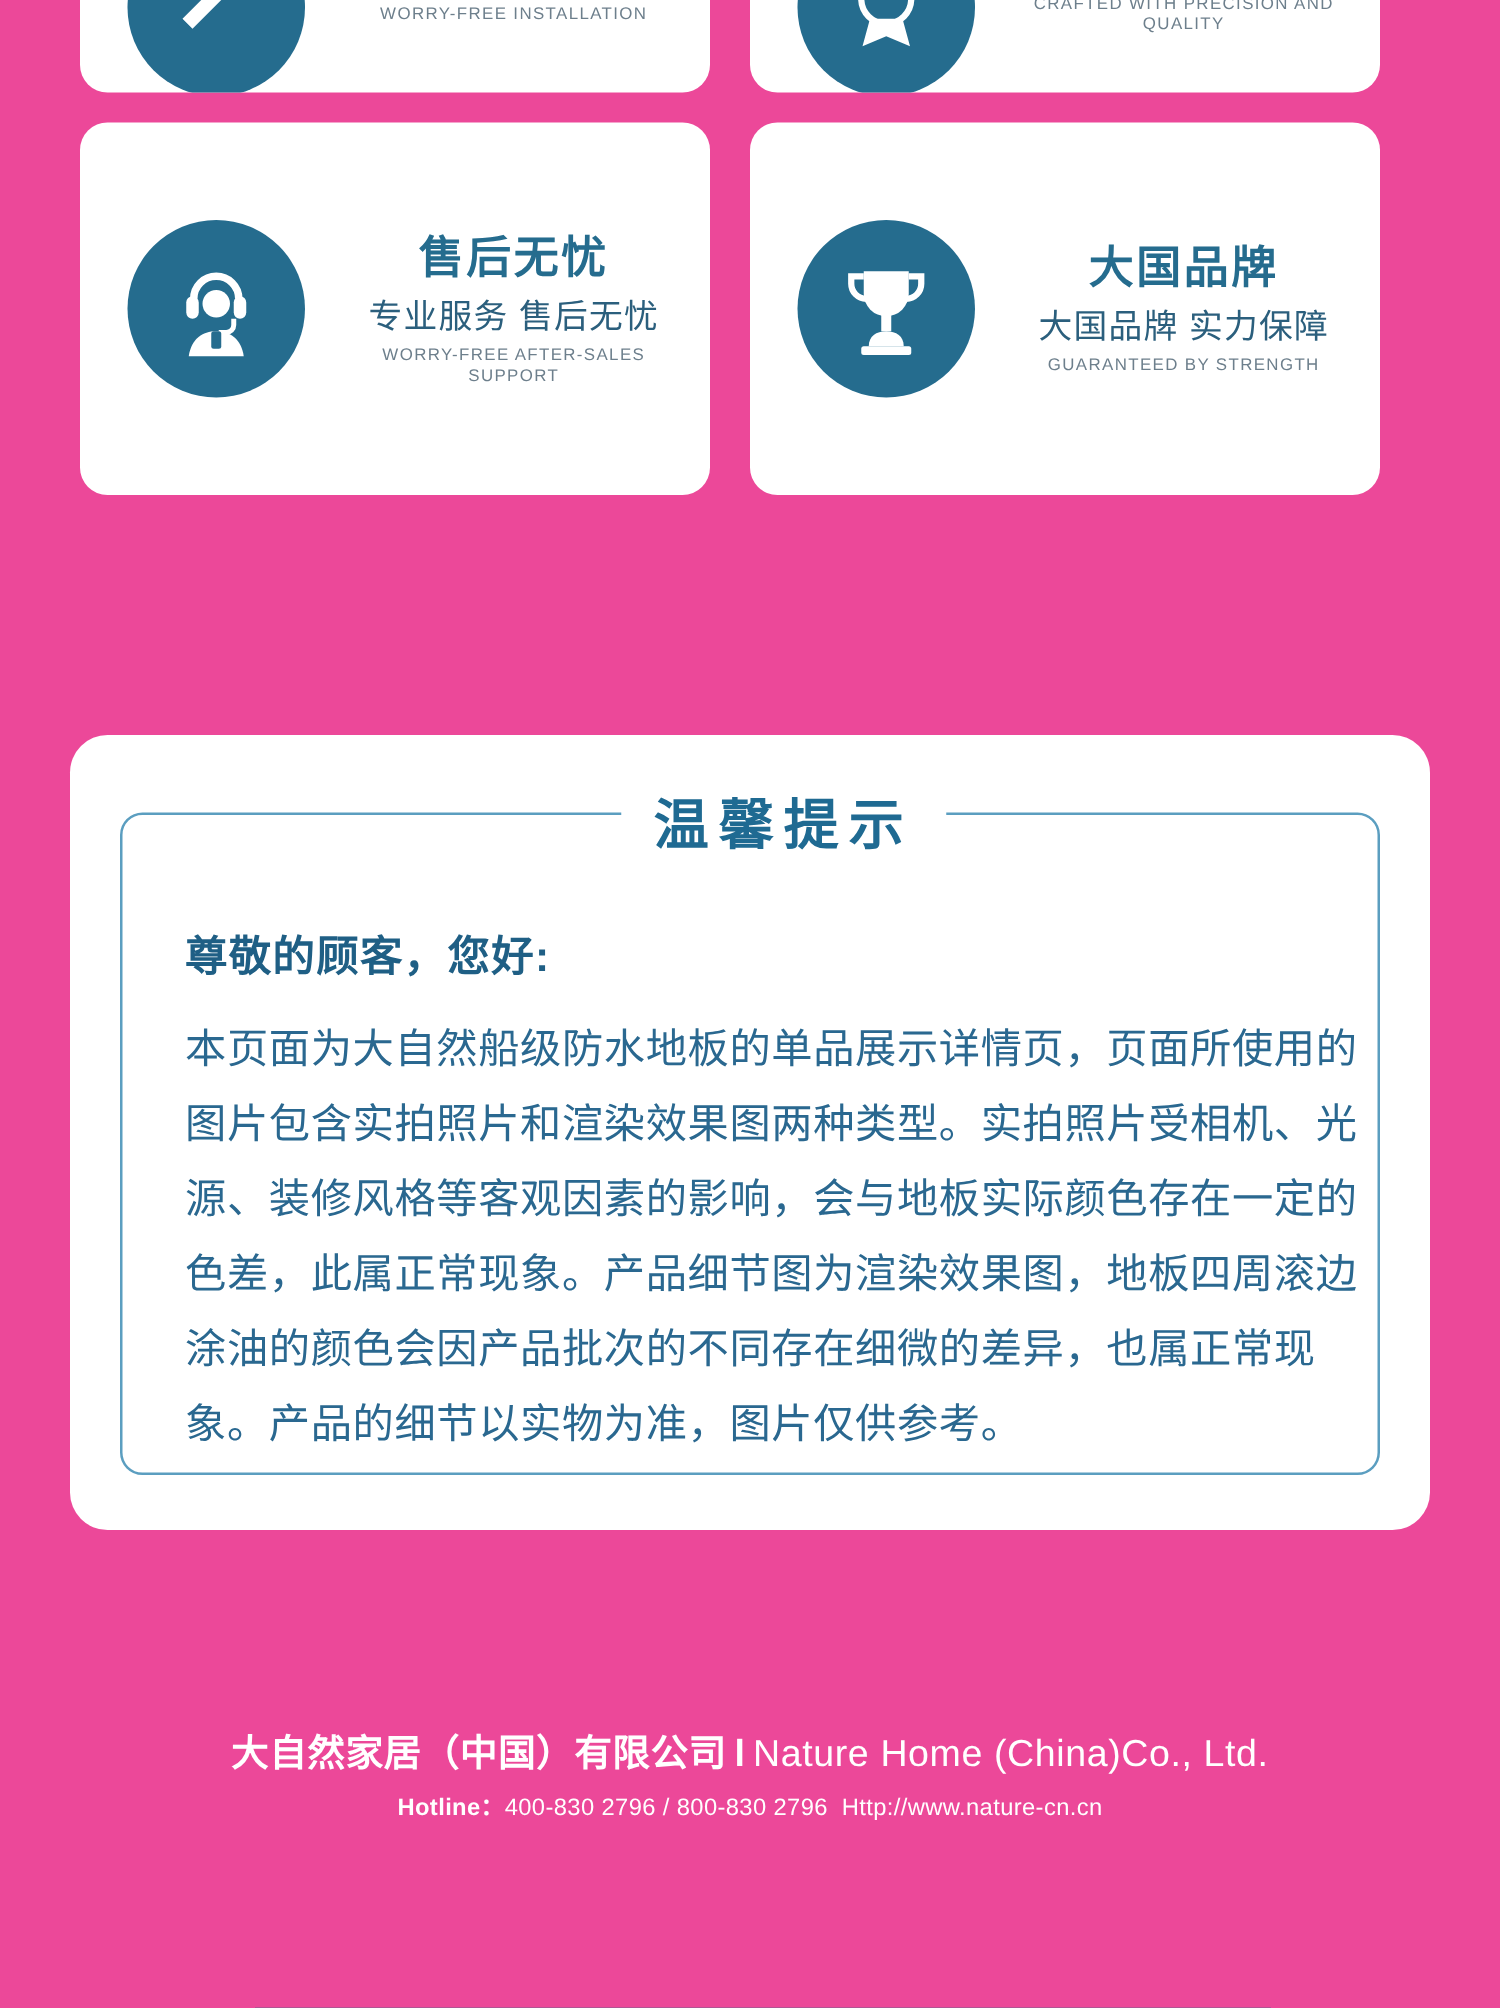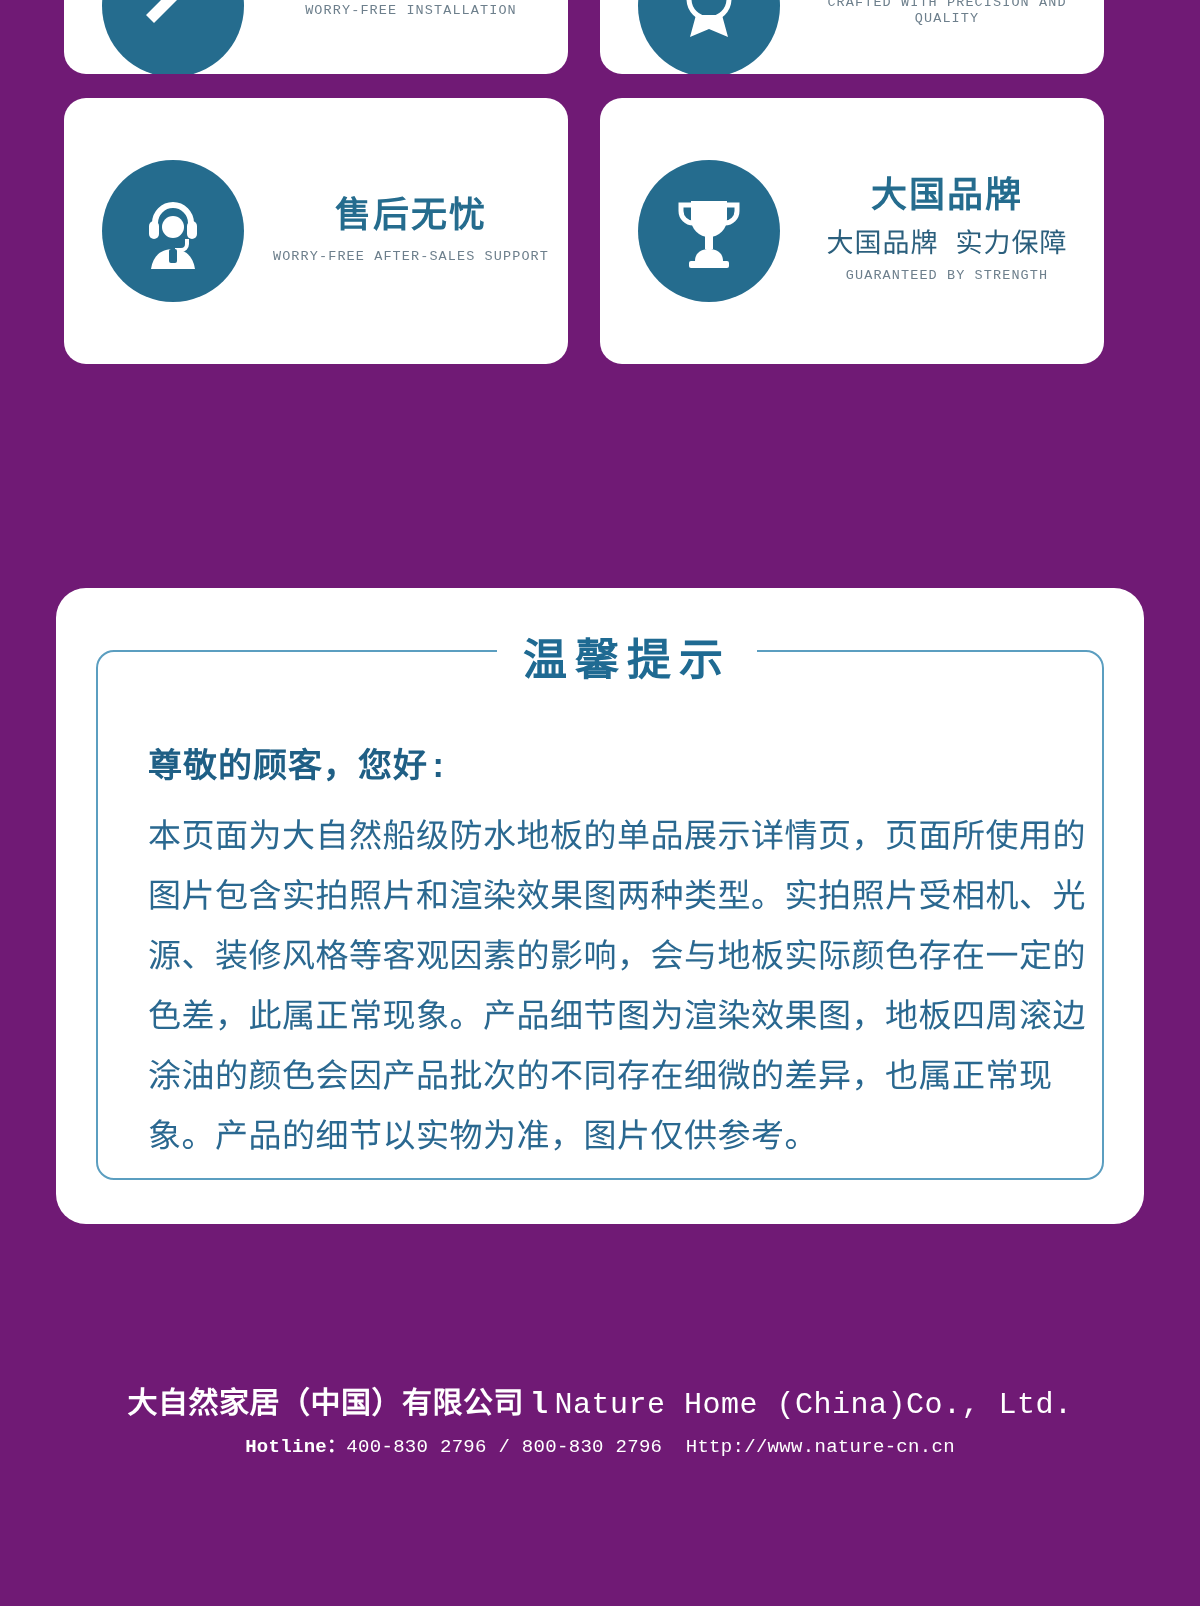--- a/index.html
+++ b/index.html
@@ -14,22 +14,21 @@
     background: #4b6f8d;
     position: relative;
   }
   .page {
     position: absolute;
     inset: 0;
     background:
       radial-gradient(circle at 18% 82%, rgba(150,175,198,0.55) 0%, rgba(150,175,198,0.0) 42%),
       radial-gradient(circle at 88% 10%, rgba(32,62,92,0.55) 0%, rgba(32,62,92,0.0) 55%),
       linear-gradient(135deg, #4e7491 0%, #3d6party 0%, #42688a 35%, #325b7e 70%, #2a4f71 100%);
-    background-color: #701a75;
-    font-family: Liberation Mono, monospace;
+    background-color: #ec4899;
   }
 
   
   .cards {
     position: absolute;
     left: 64px;
     top: -62px;
     width: 1072px;
     display: flex;
     flex-wrap: wrap;
@@ -40,21 +39,21 @@
     height: 136px;
     background: #ffffff;
     border-radius: 22px;
     box-sizing: border-box;
     display: flex;
     align-items: center;
     padding: 0 18px 0 38px;
     overflow: hidden;
   }
   .card.tall {
-    height: 266px;
+    height: 298px;
     align-items: center;
   }
   .icon-circle {
     width: 142px;
     height: 142px;
     min-width: 142px;
     border-radius: 50%;
     background: #256c8e;
     display: flex;
     align-items: center;
@@ -222,20 +221,21 @@
           <rect x="24" y="38" width="10" height="18" rx="5" fill="#ffffff"></rect>
           <rect x="62" y="38" width="10" height="18" rx="5" fill="#ffffff"></rect>
           <path d="M62 56 v5 a6 6 0 0 1-6 6 h-6" fill="none" stroke="#ffffff" stroke-width="4"></path>
           <circle cx="48" cy="44" r="11" fill="#ffffff"></circle>
           <path d="M26 86 c2-14 11-20 22-20 s20 6 22 20 z" fill="#ffffff"></path>
           <rect x="44" y="66" width="8" height="14" rx="2" fill="#256c8e"></rect>
         </svg>
       </div>
       <div class="card-text">
         <div class="card-title">售后无忧</div>
+        <div class="card-sub">专业服务 售后无忧</div>
         <div class="card-en">WORRY-FREE AFTER-SALES SUPPORT</div>
       </div>
     </div>
 
     <div class="card tall">
       <div class="icon-circle">
         <svg width="96" height="96" viewBox="0 0 96 96" aria-hidden="true">
           <path d="M30 18 h36 v18 a18 18 0 0 1-36 0 z" fill="#ffffff"></path>
           <path d="M30 22 h-10 v6 a12 12 0 0 0 12 12" fill="none" stroke="#ffffff" stroke-width="5"></path>
           <path d="M66 22 h10 v6 a12 12 0 0 1-12 12" fill="none" stroke="#ffffff" stroke-width="5"></path>

